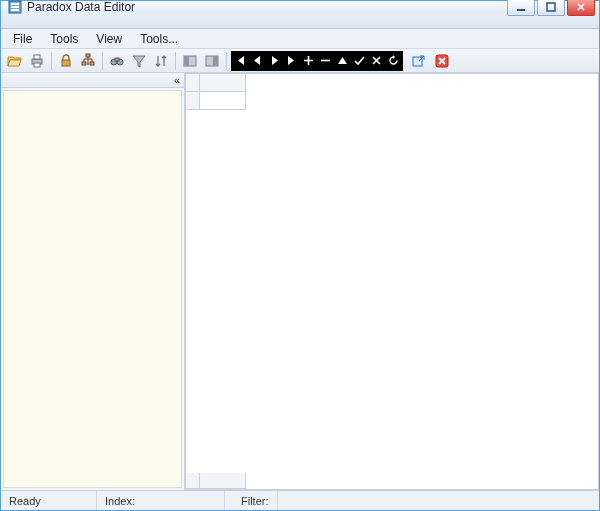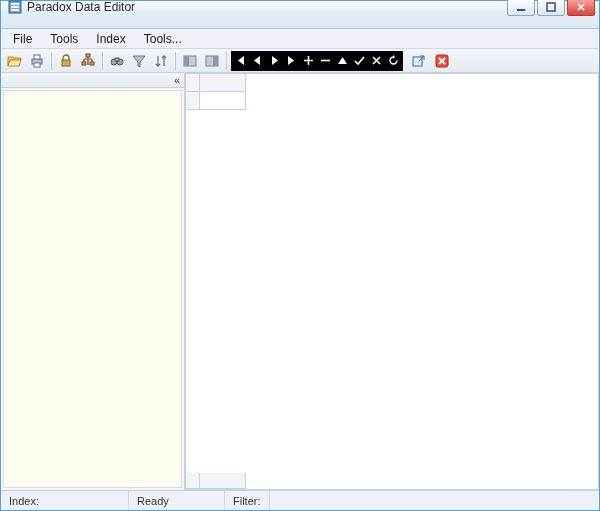--- a/index.html
+++ b/index.html
@@ -28,21 +28,21 @@
   .grid { position: absolute; top: 0; left: 0; }
   .grow { display: flex; }
   .ghead { width: 14px; height: 18px; background: #f2f4f7; border-right: 1px solid #c7d0dd; border-bottom: 1px solid #c7d0dd; }
   .gcell { width: 46px; height: 18px; border-right: 1px solid #c7d0dd; border-bottom: 1px solid #c7d0dd; background:#fff; }
   .gheadcell { width: 46px; height: 18px; border-right: 1px solid #c7d0dd; border-bottom: 1px solid #c7d0dd; background:#f2f4f7; }
   .bottomcell { position:absolute; bottom:0; left:0; display:flex; }
   .statusbar { height: 20px; background: #eef2f8; border-top: 1px solid #c7d0dd; display: flex; align-items: center; font-size: 11px; color: #333; }
   .statseg { padding: 0 8px; border-right: 1px solid #cfd8e4; height: 100%; display: flex; align-items: center; }
   .statseg.first { width: 96px; }
   .statseg.second { width: 128px; }
-  .statseg.third { flex: 0 0 auto; padding-left: 8px; }
+  .statseg.third { flex: 0 0 auto; padding-left: 8px; margin-left: 8px; }
   svg { display: block; }
 </style>
 </head>
 <body>
 
 <div class="window">
 
   <div class="titlebar">
     <span class="app-icon">
       <svg width="14" height="14" viewBox="0 0 14 14">
@@ -68,21 +68,21 @@
         <svg width="10" height="10" viewBox="0 0 10 10">
             <path d="M2 2 L8 8 M8 2 L2 8" stroke="#fff" stroke-width="1.6"></path>
           </svg>
       </div>
     </div>
   </div>
 
   <div class="menubar">
     <div class="menuitem">File</div>
     <div class="menuitem">Tools</div>
-    <div class="menuitem">Index</div>
+    <div class="menuitem">View</div>
     <div class="menuitem">Tools...</div>
   </div>
 
   <div class="toolbar">
     <div class="tbtn">
       <svg width="16" height="16" viewBox="0 0 16 16">
           <path d="M1 4h5l1 1h7v2H3l-2 6z" fill="#f6c76a" stroke="#b88a2a"></path>
           <path d="M3 7h11l-2 6H1z" fill="#fde3a7" stroke="#b88a2a"></path>
         </svg>
     </div>
@@ -233,18 +233,18 @@
         </div>
         <div class="bottomcell">
           <div class="ghead" style="height:16px"></div>
           <div class="gheadcell" style="height:16px"></div>
         </div>
       </div>
     </div>
   </div>
 
   <div class="statusbar">
+    <div class="statseg first">Ready</div>
     <div class="statseg second">Index:</div>
-    <div class="statseg first">Ready</div>
     <div class="statseg third">Filter:</div>
   </div>
 
 </div>
 
 </body></html>

